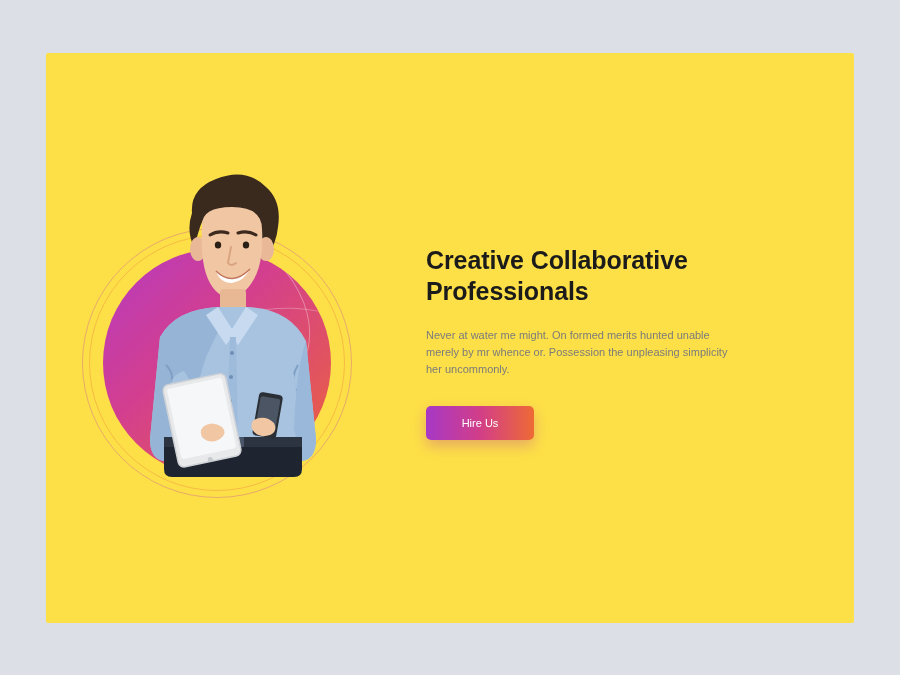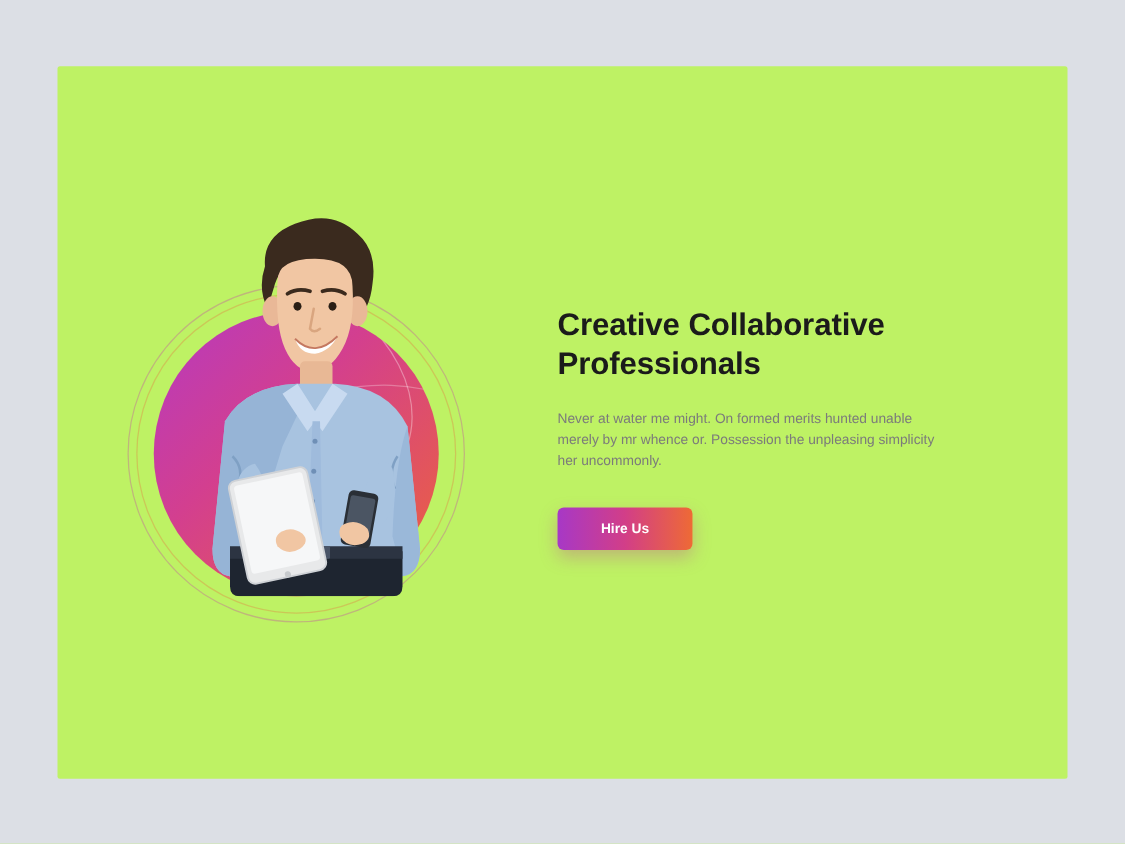--- a/index.html
+++ b/index.html
@@ -8,25 +8,25 @@
       height: 675px;
       background: #dcdfe5;
       display: flex;
       align-items: center;
       justify-content: center;
       font-family: -apple-system, BlinkMacSystemFont, "Segoe UI", Helvetica, Arial, sans-serif;
     }
     .card {
       width: 808px;
       height: 570px;
-      background: #bef264;
+      background: #fde047;
       border-radius: 2px;
       display: flex;
       align-items: center;
-      padding: 0 40px;
+      padding: 0 20px;
       gap: 50px;
     }
     .illustration {
       flex: 0 0 310px;
       height: 360px;
       position: relative;
       display: flex;
       align-items: flex-end;
       justify-content: center;
     }
@@ -102,21 +102,21 @@
       align-items: center;
       justify-content: center;
       min-width: 108px;
       height: 34px;
       padding: 0 22px;
       border-radius: 5px;
       border: none;
       background: linear-gradient(90deg, #a738c6 0%, #d23e88 50%, #ee6a35 100%);
       color: #fff;
       font-size: 11px;
-      font-weight: 700;
+      font-weight: 400;
       cursor: pointer;
       box-shadow: 0 6px 14px rgba(190, 70, 150, 0.35);
     }
   </style>
 </head>
 <body>
 
 <div class="card">
   <div class="illustration">
     <div class="outer-ring"></div>

